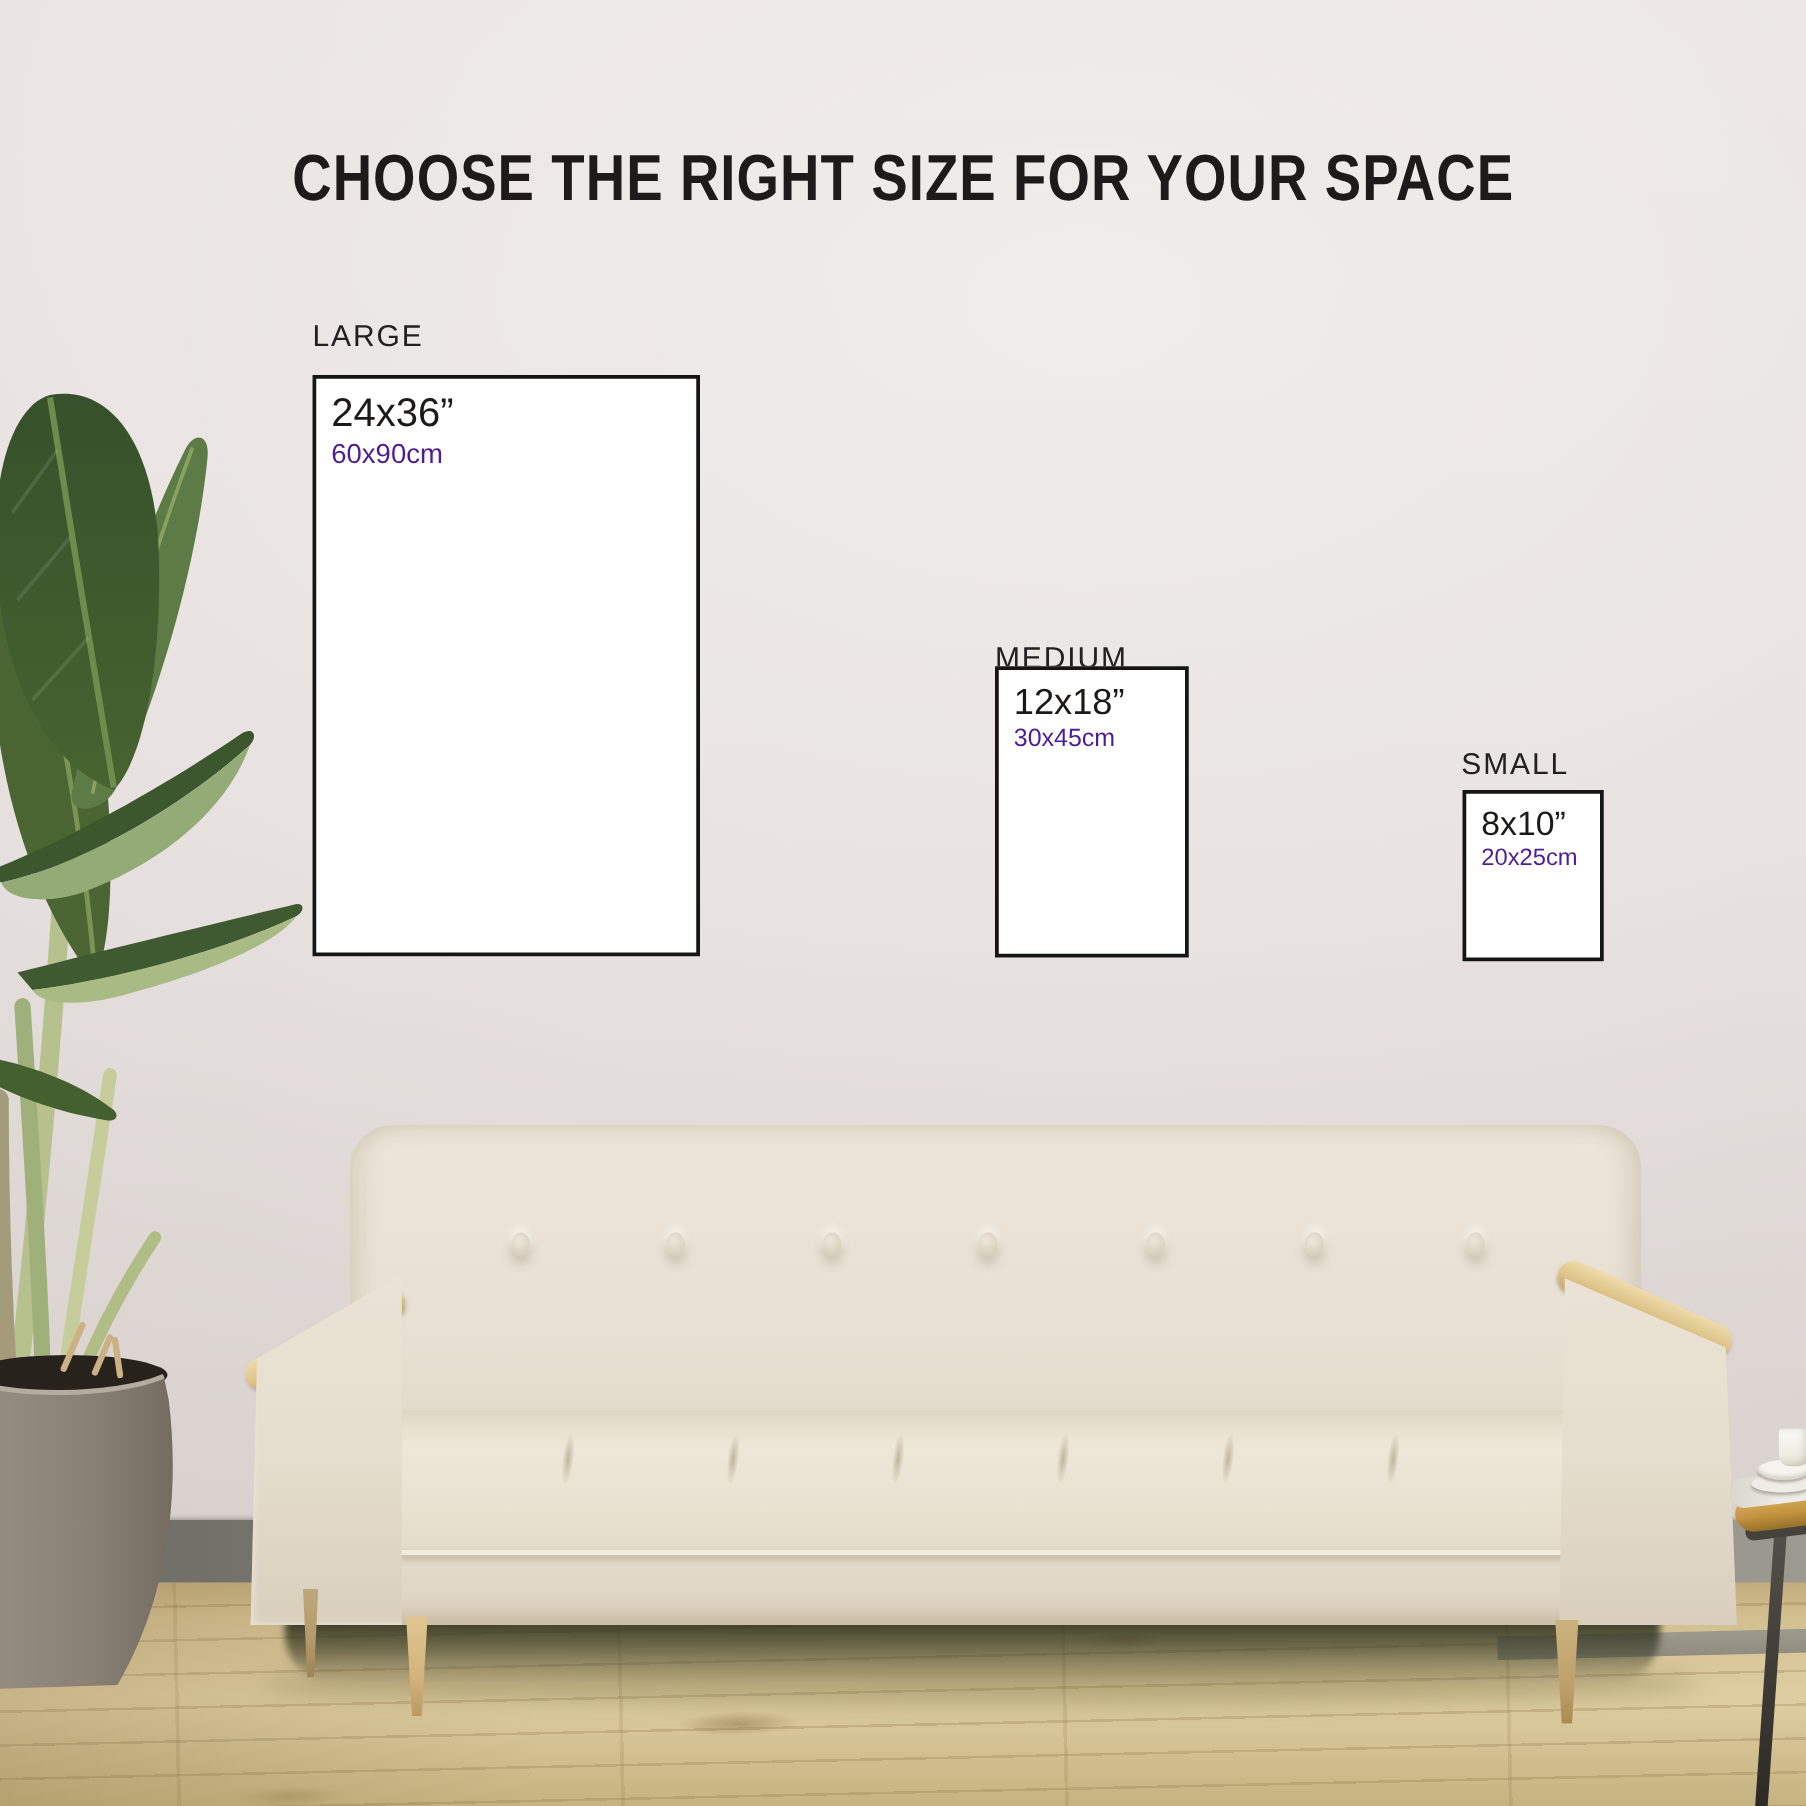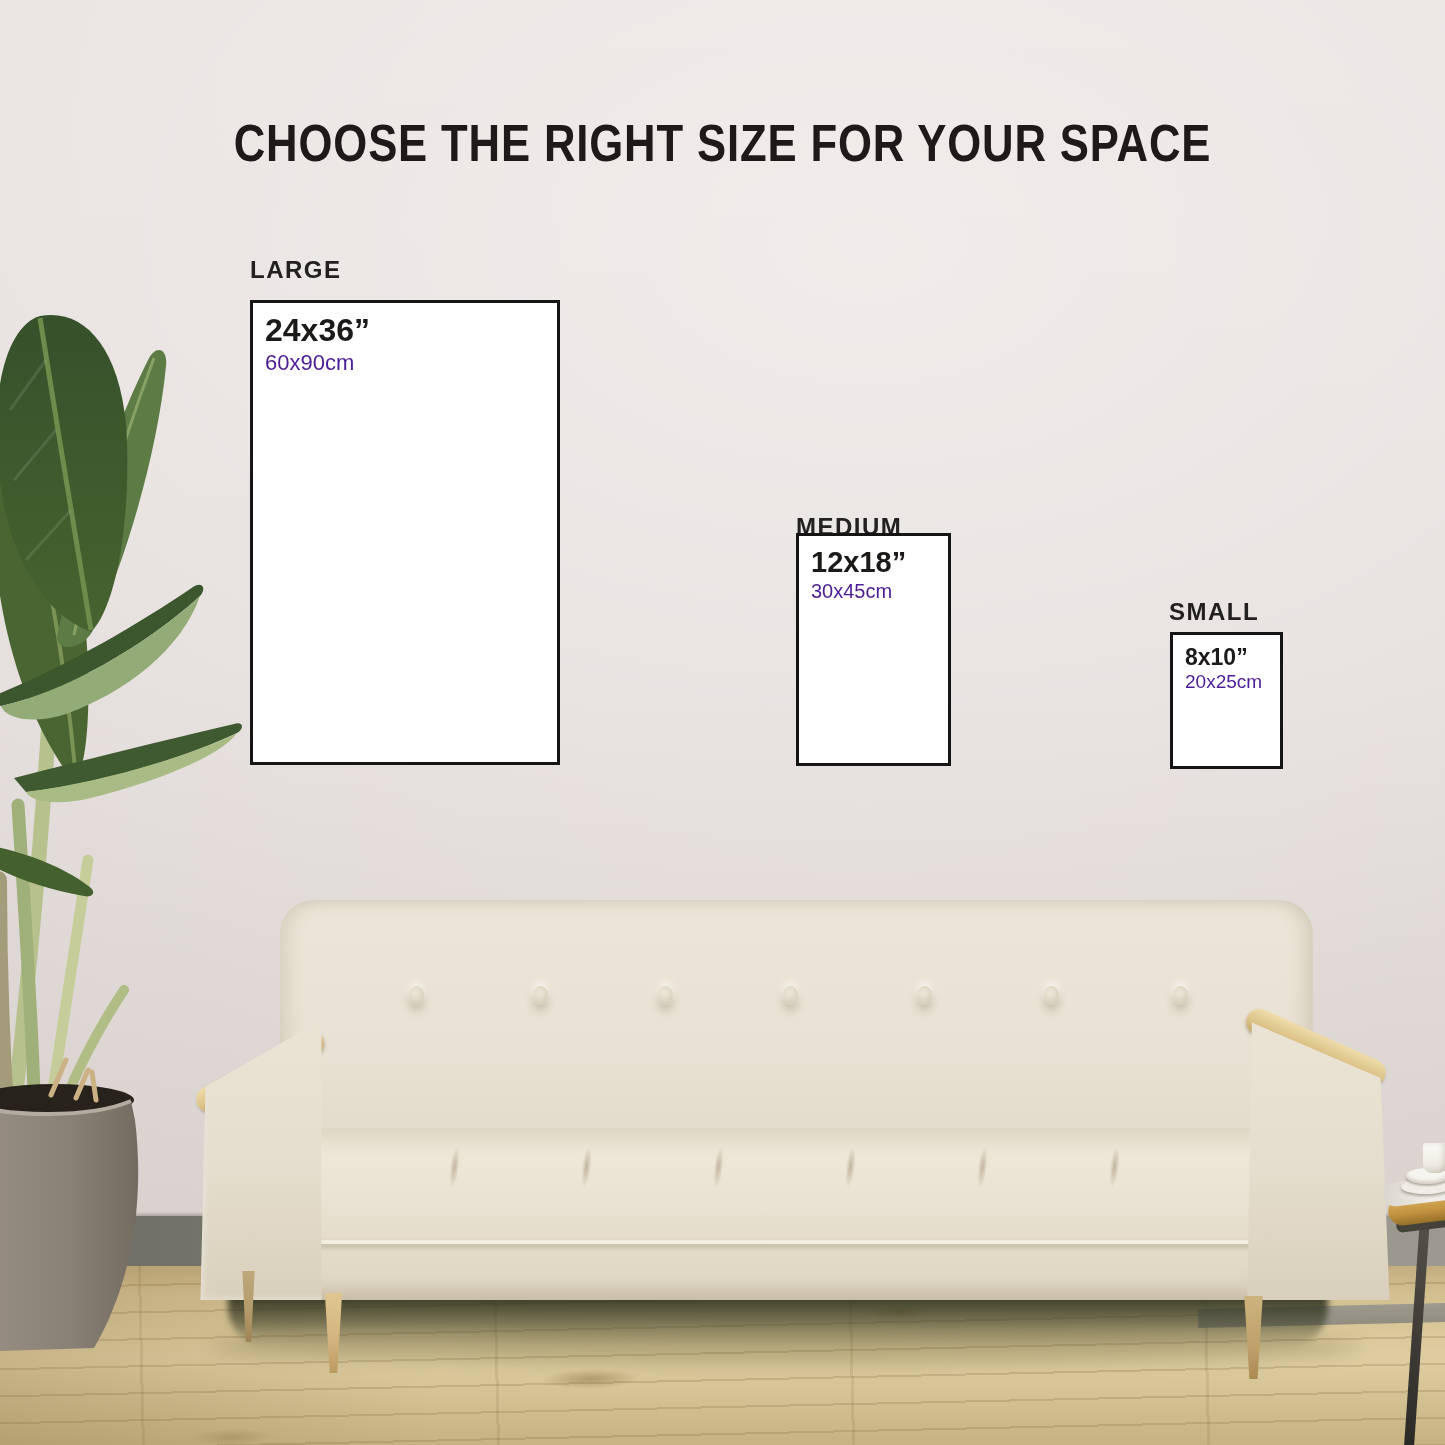--- a/index.html
+++ b/index.html
@@ -49,40 +49,40 @@
     position:absolute;left:0;top:1058px;width:7px;height:212px;z-index:2;background:#56534b;
   }
   
   .guide{position:absolute;inset:0;z-index:3;}
   .title{
     position:absolute;left:0;top:116px;width:1445px;text-align:center;
     font-size:52px;line-height:54px;font-weight:700;letter-spacing:1px;
     color:#1d1a19;transform:scaleX(.84);transform-origin:50% 50%;white-space:nowrap;
   }
   .group-label{
-    position:absolute;font-size:24px;font-weight:700;letter-spacing:1.5px;color:#222020;
+    position:absolute;font-size:24px;font-weight:400;letter-spacing:1.5px;color:#222020;
   }
   .size-box{
     position:absolute;box-sizing:border-box;background:#ffffff;
     border:3px solid #151515;padding:9px 12px;
   }
-  .size-in{font-size:32px;font-weight:700;color:#1c1a19;line-height:1.18;}
+  .size-in{font-size:32px;font-weight:400;color:#1c1a19;line-height:1.18;}
   .size-cm{font-size:22px;font-weight:400;color:#4c1d95;line-height:1.2;}
   .lbl-large {left:250px;top:256px;}
   .lbl-medium{left:796px;top:498px;margin-top:15px;}
   .lbl-small {left:1169px;top:598px;}
   .box-24x36{left:250px;top:300px;width:310px;height:465px;z-index:1;}
   .box-18x24{left:372px;top:455px;width:230px;height:310px;z-index:2;}
   .box-16x20{left:510px;top:508px;width:207px;height:257px;z-index:3;}
   .box-12x18{left:796px;top:533px;width:155px;height:233px;z-index:1;}
   .box-12x16{left:928px;top:559px;width:153px;height:207px;z-index:2;}
   .box-8x10 {left:1170px;top:632px;width:113px;height:137px;z-index:1;}
   .box-12x18 .size-in,.box-12x16 .size-in{font-size:29px;}
   .box-12x18 .size-cm,.box-12x16 .size-cm{font-size:20px;}
-  .box-8x10 .size-in{font-size:23px;}
+  .box-8x10 .size-in{font-size:27px;}
   .box-8x10 .size-cm{font-size:19px;}
   
   .plant{position:absolute;left:-4px;top:300px;z-index:4;}
   
   .sofa{position:absolute;inset:0;z-index:6;}
   .sofa-shadow{
     position:absolute;left:228px;top:1291px;width:1100px;height:56px;
     background:linear-gradient(180deg, rgba(38,43,26,.95) 0%, rgba(58,61,38,.6) 55%, rgba(90,88,52,0) 100%);
     filter:blur(3px);border-radius:0 0 40px 40px;
   }

